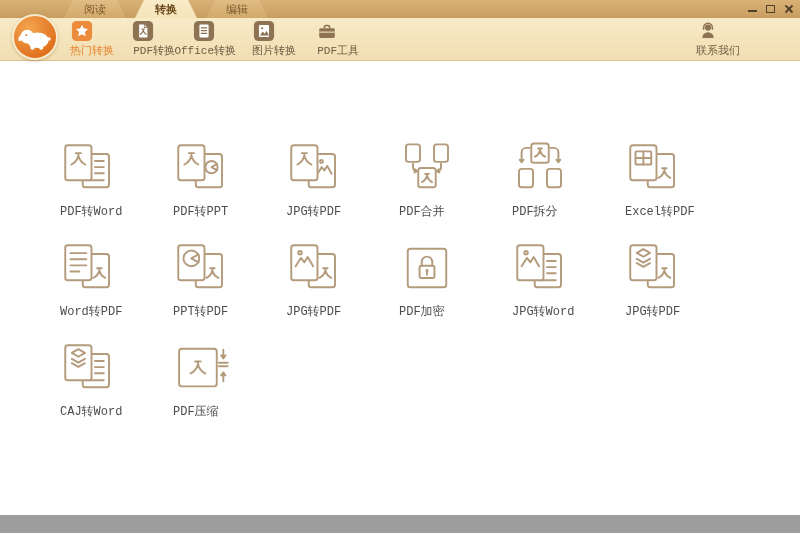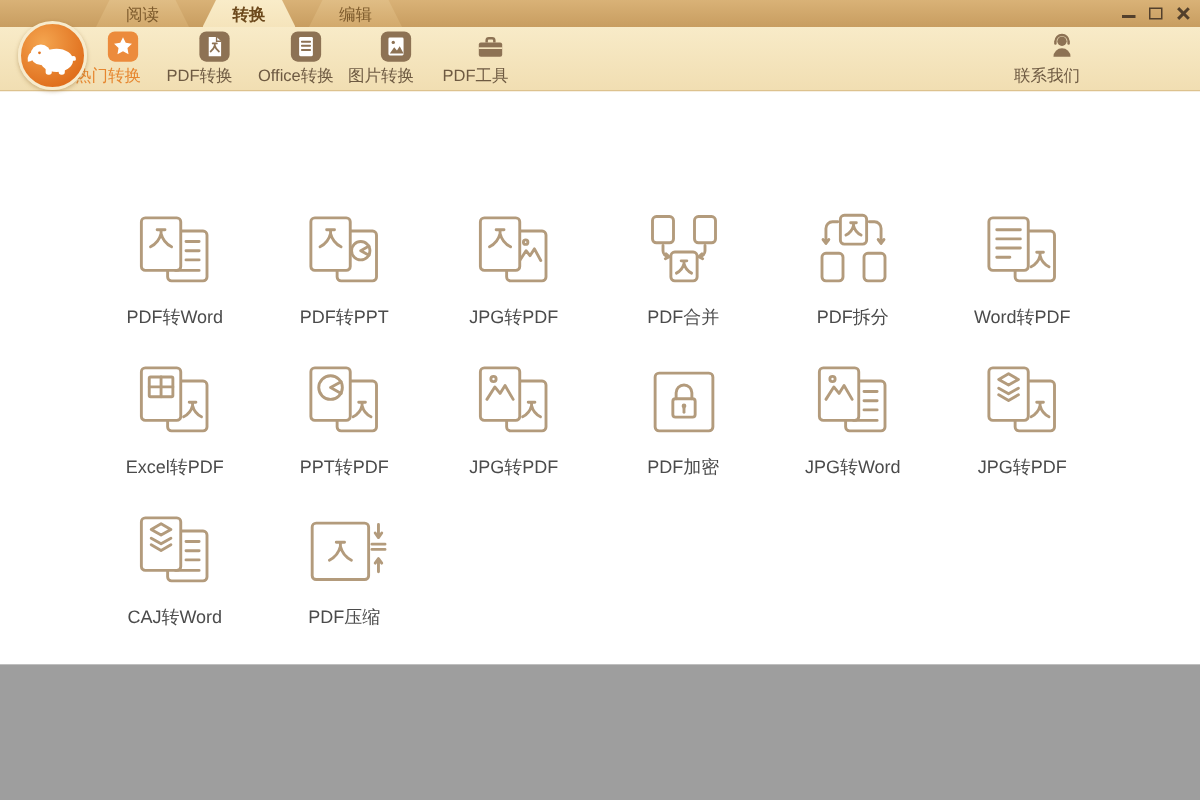--- a/index.html
+++ b/index.html
@@ -1,52 +1,52 @@
 <!DOCTYPE html>
 <html><head>
 <meta charset="utf-8">
 <style>
   html,body{margin:0;padding:0;background:#9e9e9e;}
-  .window{position:relative;width:800px;height:443px;background:#ffffff;
-    font-family:Liberation Sans, sans-serif;overflow:hidden;}
+  .window{position:relative;width:800px;height:515px;background:#ffffff;
+    font-family:Liberation Mono, monospace;overflow:hidden;}
   
   .titlebar{position:absolute;top:0;left:0;right:0;height:18px;
     background:linear-gradient(#d9b277,#c89d60);}
   .tabs{position:absolute;left:64px;top:0;height:18px;display:flex;}
   .tab{width:62px;margin-right:9px;height:18px;display:flex;align-items:center;
     justify-content:center;font-size:11px;color:#7c5a2c;
     clip-path:polygon(9px 0,calc(100% - 9px) 0,100% 100%,0 100%);
     background:linear-gradient(#e0bd85,#d2a96c);cursor:pointer;}
   .tab.active{background:linear-gradient(#f9ecc9,#f5e4bb);color:#6d4a1d;font-weight:bold;}
   .win-controls{position:absolute;top:4px;right:6px;display:flex;gap:7px;}
   .wc{width:11px;height:10px;position:relative;cursor:pointer;}
   .wc-minimize::after{content:"";position:absolute;left:1px;right:1px;top:6px;height:2px;background:#53402c;}
   .wc-maximize::after{content:"";position:absolute;left:1px;top:1px;width:7px;height:6px;border:1.5px solid #53402c;}
   .wc-close::before,.wc-close::after{content:"";position:absolute;left:5px;top:0;width:1.8px;height:10px;background:#53402c;}
   .wc-close::before{transform:rotate(45deg);}
   .wc-close::after{transform:rotate(-45deg);}
   
   .toolbar{position:absolute;top:18px;left:0;right:0;height:42px;
     background:linear-gradient(#f8ebc8,#f1deb2);border-bottom:1px solid #ddc28e;}
-  .tb-item{position:absolute;top:2px;width:64px;text-align:left;cursor:pointer;}
+  .tb-item{position:absolute;top:2px;width:64px;text-align:right;cursor:pointer;}
   .tb-item .ticon{width:22px;height:22px;margin:0 auto;}
   .tb-item .ticon svg{width:22px;height:22px;display:block;}
   .tb-item .tlabel{font-size:11px;color:#6e5a42;margin-top:1px;white-space:nowrap;}
   .tb-item.active .tlabel{color:#e6862f;}
   
   .logo{position:absolute;left:12px;top:14px;width:46px;height:46px;border-radius:50%;
     background:radial-gradient(circle at 35% 30%,#f4a54f,#e06f1d 75%);
     border:2px solid #f7ebcd;box-shadow:0 1px 3px rgba(140,100,40,.4);
     box-sizing:border-box;z-index:5;}
   .logo svg{width:100%;height:100%;display:block;}
   
   .main{position:absolute;top:61px;left:0;right:0;bottom:0;background:#ffffff;}
   .grid{position:absolute;left:60px;top:79px;display:grid;
     grid-template-columns:repeat(6,113px);grid-auto-rows:100px;}
-  .cell{display:flex;flex-direction:column;align-items:center;cursor:pointer;}
+  .cell{display:flex;flex-direction:column;align-items:flex-start;cursor:pointer;}
   .cell svg{width:56px;height:56px;display:block;}
   .cell .glabel{margin-top:7px;font-size:12px;color:#4b4b4b;white-space:nowrap;}
 </style>
 </head>
 <body>
 
 <div class="window">
   <div class="titlebar">
     <div class="tabs" id="tabs">
         <div class="tab">
@@ -224,39 +224,39 @@
         </div>
         <div class="cell">
           <div>
             <svg viewBox="0 0 64 64">
               <rect x="26" y="16" width="30" height="38" rx="3" fill="none" stroke="#b39b7c" stroke-width="2.2" stroke-linecap="round" stroke-linejoin="round"></rect>
               <path fill="none" stroke="#b39b7c" stroke-width="2.2" stroke-linecap="round" stroke-linejoin="round" d="M 45 32.2 v 2.55
     M 45 34.75 C 44.15 38.15 41.6 41.55 38.2 43.25
     M 45 34.75 C 45.85 38.15 48.4 41.55 51.8 43.25
     M 42.45 32.2 h 5.1"></path>
               <rect x="6" y="6" width="30" height="40" rx="3" fill="#ffffff" stroke="#b39b7c" stroke-width="2.2"></rect>
-              <path fill="none" stroke="#b39b7c" stroke-width="2.2" stroke-linecap="round" stroke-linejoin="round" d="M12 15 h18 M12 22 h18 M12 29 h18 M12 36 h10"></path>
-            </svg>
-          </div>
-          <div class="glabel">Word转PDF</div>
-        </div>
-        <div class="cell">
-          <div>
-            <svg viewBox="0 0 64 64">
-              <rect x="26" y="16" width="30" height="38" rx="3" fill="none" stroke="#b39b7c" stroke-width="2.2" stroke-linecap="round" stroke-linejoin="round"></rect>
-              <path fill="none" stroke="#b39b7c" stroke-width="2.2" stroke-linecap="round" stroke-linejoin="round" d="M 45 32.2 v 2.55
-    M 45 34.75 C 44.15 38.15 41.6 41.55 38.2 43.25
-    M 45 34.75 C 45.85 38.15 48.4 41.55 51.8 43.25
-    M 42.45 32.2 h 5.1"></path>
-              <rect x="6" y="6" width="30" height="40" rx="3" fill="#ffffff" stroke="#b39b7c" stroke-width="2.2"></rect>
               <rect x="12" y="13" width="18" height="15" rx="1" fill="none" stroke="#b39b7c" stroke-width="2.2" stroke-linecap="round" stroke-linejoin="round"></rect>
               <path fill="none" stroke="#b39b7c" stroke-width="2.2" stroke-linecap="round" stroke-linejoin="round" d="M12 20.5 h18 M21 13 v15"></path>
             </svg>
           </div>
           <div class="glabel">Excel转PDF</div>
+        </div>
+        <div class="cell">
+          <div>
+            <svg viewBox="0 0 64 64">
+              <rect x="26" y="16" width="30" height="38" rx="3" fill="none" stroke="#b39b7c" stroke-width="2.2" stroke-linecap="round" stroke-linejoin="round"></rect>
+              <path fill="none" stroke="#b39b7c" stroke-width="2.2" stroke-linecap="round" stroke-linejoin="round" d="M 45 32.2 v 2.55
+    M 45 34.75 C 44.15 38.15 41.6 41.55 38.2 43.25
+    M 45 34.75 C 45.85 38.15 48.4 41.55 51.8 43.25
+    M 42.45 32.2 h 5.1"></path>
+              <rect x="6" y="6" width="30" height="40" rx="3" fill="#ffffff" stroke="#b39b7c" stroke-width="2.2"></rect>
+              <path fill="none" stroke="#b39b7c" stroke-width="2.2" stroke-linecap="round" stroke-linejoin="round" d="M12 15 h18 M12 22 h18 M12 29 h18 M12 36 h10"></path>
+            </svg>
+          </div>
+          <div class="glabel">Word转PDF</div>
         </div>
         <div class="cell">
           <div>
             <svg viewBox="0 0 64 64">
               <rect x="26" y="16" width="30" height="38" rx="3" fill="none" stroke="#b39b7c" stroke-width="2.2" stroke-linecap="round" stroke-linejoin="round"></rect>
               <path fill="none" stroke="#b39b7c" stroke-width="2.2" stroke-linecap="round" stroke-linejoin="round" d="M 45 32.2 v 2.55
     M 45 34.75 C 44.15 38.15 41.6 41.55 38.2 43.25
     M 45 34.75 C 45.85 38.15 48.4 41.55 51.8 43.25
     M 42.45 32.2 h 5.1"></path>
               <rect x="6" y="6" width="30" height="40" rx="3" fill="#ffffff" stroke="#b39b7c" stroke-width="2.2"></rect>

